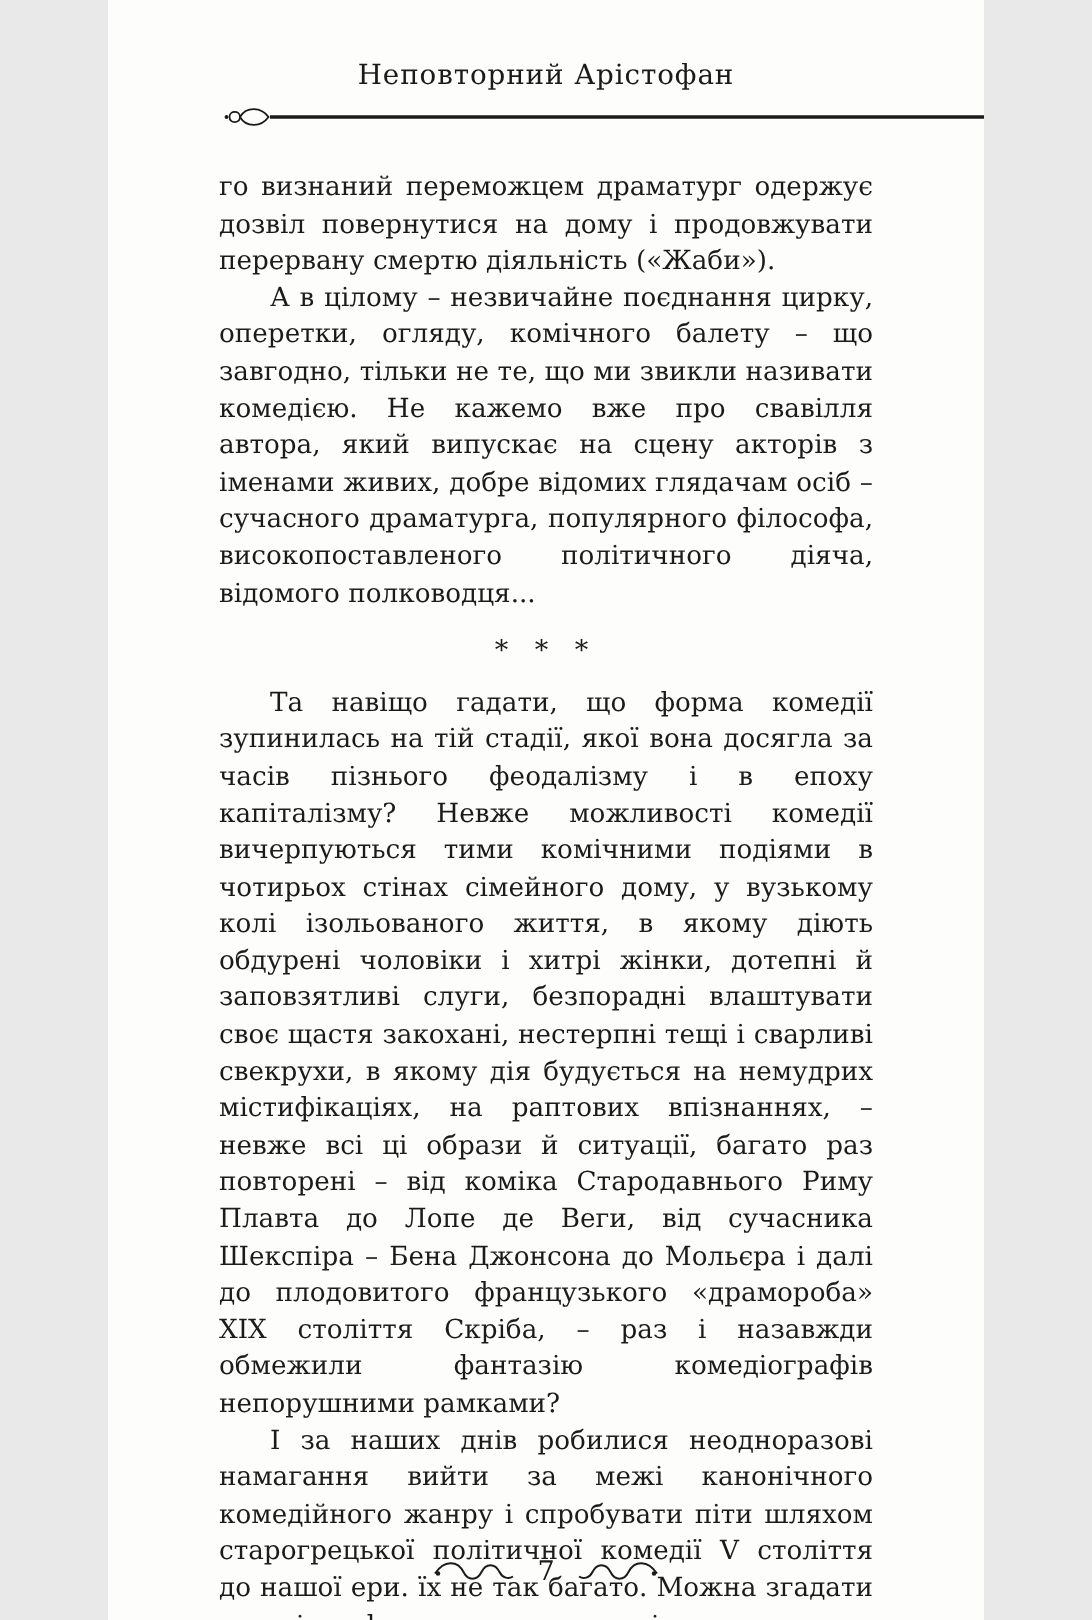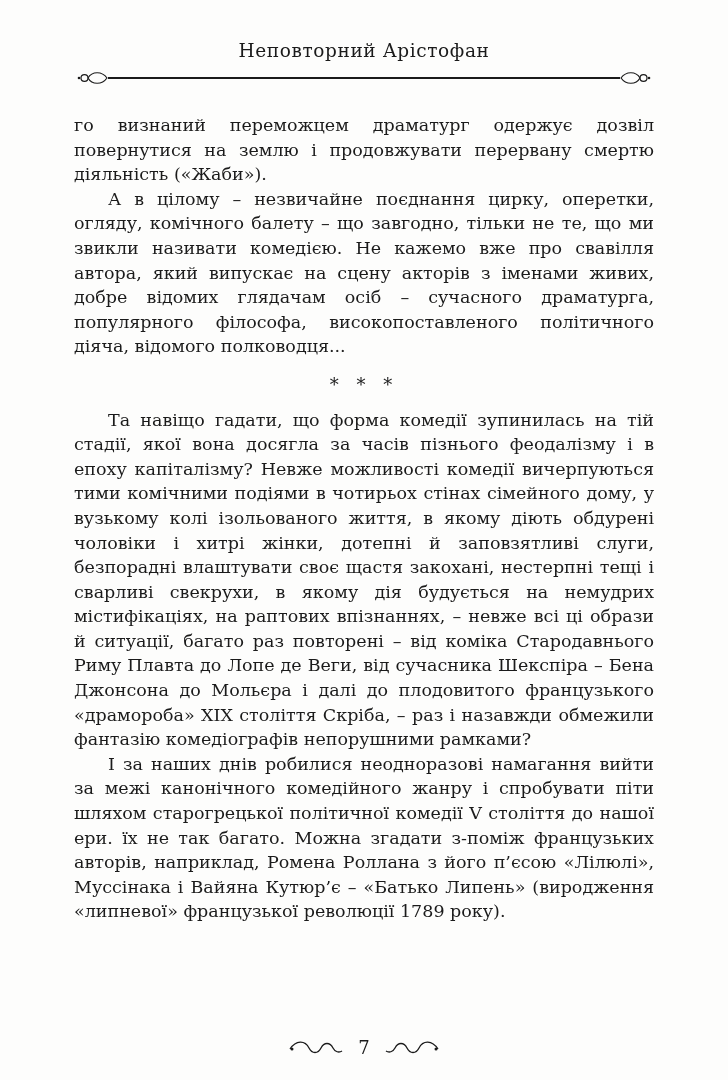--- a/index.html
+++ b/index.html
@@ -3,21 +3,21 @@
 <meta charset="utf-8">
 <style>
   html, body {
     margin: 0;
     padding: 0;
     background: #e9e9e9;
     font-family: "DejaVu Serif", serif;
   }
   .page {
     position: relative;
-    width: 728px;
+    width: 584px;
     height: 1080px;
     margin: 0 auto;
     background: #fdfdfc;
     color: #1b1b1b;
     box-sizing: border-box;
     padding: 40px 74px 0 74px;
     overflow: hidden;
   }
   .header-title {
     text-align: center;
@@ -87,21 +87,21 @@
         <g transform="translate(580,0) scale(-1,1)">
           <path d="M7 9 c0 -4.5 7 -4.5 7 0 c0 4.5 -7 4.5 -7 0" stroke-width="1.2"></path>
           <path d="M14 9 c4 -7 14 -7 19 0 c-5 7 -15 7 -19 0" stroke-width="1.2"></path>
           <circle cx="5" cy="9" r="1.3" fill="#1b1b1b" stroke="none"></circle>
         </g>
       </g>
     </svg>
   </span>
 
   <div class="body-text">
-    <p class="no-indent">го визнаний переможцем драматург одержує дозвіл повернутися на землю і продовжувати перервану смертю діяльність («Жаби»).</p>
+    <p class="no-indent">го визнаний переможцем драматург одержує дозвіл повернутися на дому і продовжувати перервану смертю діяльність («Жаби»).</p>
     <p>А в цілому – незвичайне поєднання цирку, оперетки, огляду, комічного балету – що завгодно, тільки не те, що ми звикли називати комедією. Не кажемо вже про свавілля автора, який випускає на сцену акторів з іменами живих, добре відомих глядачам осіб – сучасного драматурга, популярного філософа, високопоставленого політичного діяча, відомого полководця...</p>
     <p class="separator">* * *</p>
     <p>Та навіщо гадати, що форма комедії зупинилась на тій стадії, якої вона досягла за часів пізнього феодалізму і в епоху капіталізму? Невже можливості комедії вичерпуються тими комічними подіями в чотирьох стінах сімейного дому, у вузькому колі ізольованого життя, в якому діють обдурені чоловіки і хитрі жінки, дотепні й заповзятливі слуги, безпорадні влаштувати своє щастя закохані, нестерпні тещі і сварливі свекрухи, в якому дія будується на немудрих містифікаціях, на раптових впізнаннях, – невже всі ці образи й ситуації, багато раз повторені – від коміка Стародавнього Риму Плавта до Лопе де Веги, від сучасника Шекспіра – Бена Джонсона до Мольєра і далі до плодовитого французького «драмороба» XIX століття Скріба, – раз і назавжди обмежили фантазію комедіографів непорушними рамками?</p>
     <p>І за наших днів робилися неодноразові намагання вийти за межі канонічного комедійного жанру і спробувати піти шляхом старогрецької політичної комедії V століття до нашої ери. їх не так багато. Можна згадати з-поміж французьких авторів, наприклад, Ромена Роллана з його п’єсою «Лілюлі», Муссінака і Вайяна Кутюр’є – «Батько Липень» (виродження «липневої» французької революції 1789 року).</p>
   </div>
 
   <div class="footer">
     <span class="ornament">
       <svg width="56" height="14" viewBox="0 0 56 14">
         <g fill="none" stroke="#1b1b1b" stroke-width="1.3">

